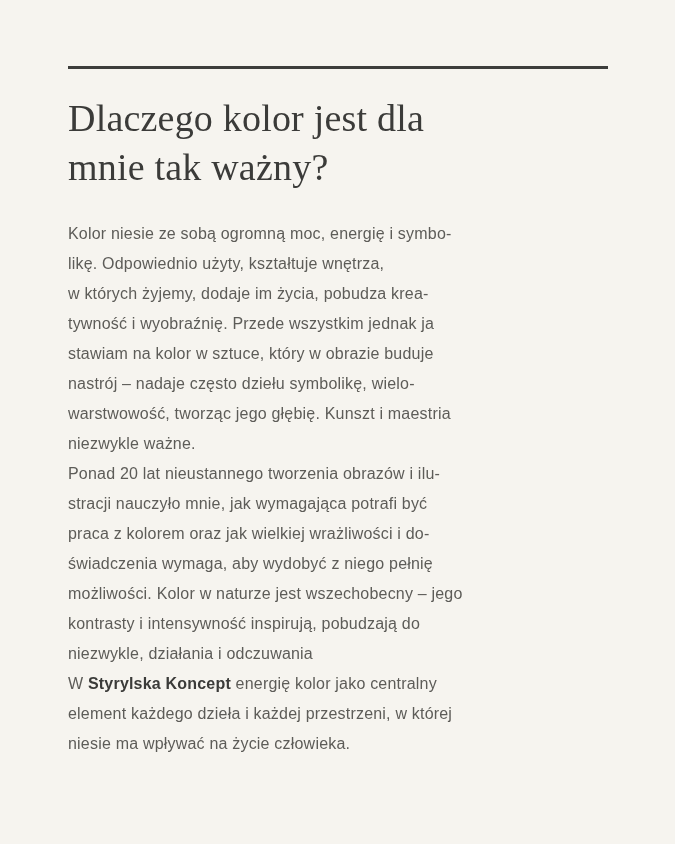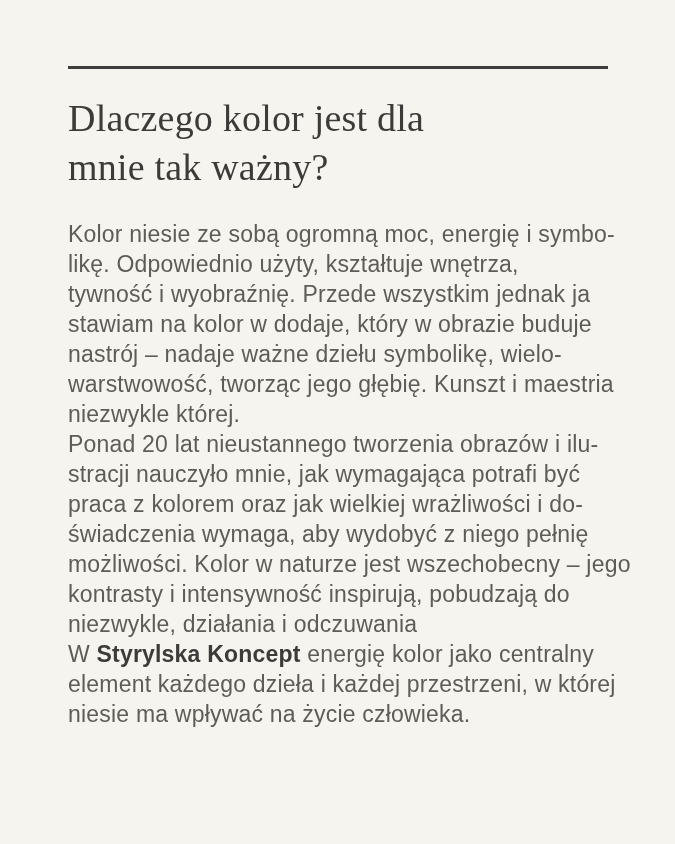--- a/index.html
+++ b/index.html
@@ -36,21 +36,21 @@
     letter-spacing: 0.2px;
   }
   .page-title .h-line {
     display: block;
     white-space: nowrap;
   }
   .body-text {
     position: absolute;
     left: 68px;
     top: 219px;
-    font-size: 23px;
+    font-size: 16px;
     line-height: 30px;
     letter-spacing: 0.2px;
   }
   .body-line {
     white-space: nowrap;
   }
   .seg-bold {
     font-weight: 700;
     text-align: center;
   }
@@ -60,25 +60,26 @@
 
 <div class="page">
   <div class="rule" style="background: rgb(61, 61, 59);"></div>
   <h1 class="page-title" style="color: rgb(59, 59, 57);">
       <span class="h-line">Dlaczego kolor jest dla</span>
       <span class="h-line">mnie tak ważny?</span>
     </h1>
   <div class="body-text" style="color: rgb(93, 92, 88);">
       <div class="body-line"><span>Kolor niesie ze sobą ogromną moc, energię i symbo-</span></div>
       <div class="body-line"><span>likę. Odpowiednio użyty, kształtuje wnętrza,</span></div>
+      <div class="body-line"><span>w których żyjemy, dodaje im życia, pobudza krea-</span></div>
       <div class="body-line"><span>tywność i wyobraźnię. Przede wszystkim jednak ja</span></div>
-      <div class="body-line"><span>stawiam na kolor w dodaje, który w obrazie buduje</span></div>
-      <div class="body-line"><span>nastrój – nadaje ważne dziełu symbolikę, wielo-</span></div>
+      <div class="body-line"><span>stawiam na kolor w sztuce, który w obrazie buduje</span></div>
+      <div class="body-line"><span>nastrój – nadaje często dziełu symbolikę, wielo-</span></div>
       <div class="body-line"><span>warstwowość, tworząc jego głębię. Kunszt i maestria</span></div>
-      <div class="body-line"><span>niezwykle której.</span></div>
+      <div class="body-line"><span>niezwykle ważne.</span></div>
       <div class="body-line"><span>Ponad 20 lat nieustannego tworzenia obrazów i ilu-</span></div>
       <div class="body-line"><span>stracji nauczyło mnie, jak wymagająca potrafi być</span></div>
       <div class="body-line"><span>praca z kolorem oraz jak wielkiej wrażliwości i do-</span></div>
       <div class="body-line"><span>świadczenia wymaga, aby wydobyć z niego pełnię</span></div>
       <div class="body-line"><span>możliwości. Kolor w naturze jest wszechobecny – jego</span></div>
       <div class="body-line"><span>kontrasty i intensywność inspirują, pobudzają do</span></div>
       <div class="body-line"><span>niezwykle, działania i odczuwania</span></div>
       <div class="body-line"><span>W </span><span class="seg-bold" style="color: rgb(59, 59, 57);">Styrylska Koncept</span><span> energię kolor jako centralny</span></div>
       <div class="body-line"><span>element każdego dzieła i każdej przestrzeni, w której</span></div>
       <div class="body-line"><span>niesie ma wpływać na życie człowieka.</span></div>

